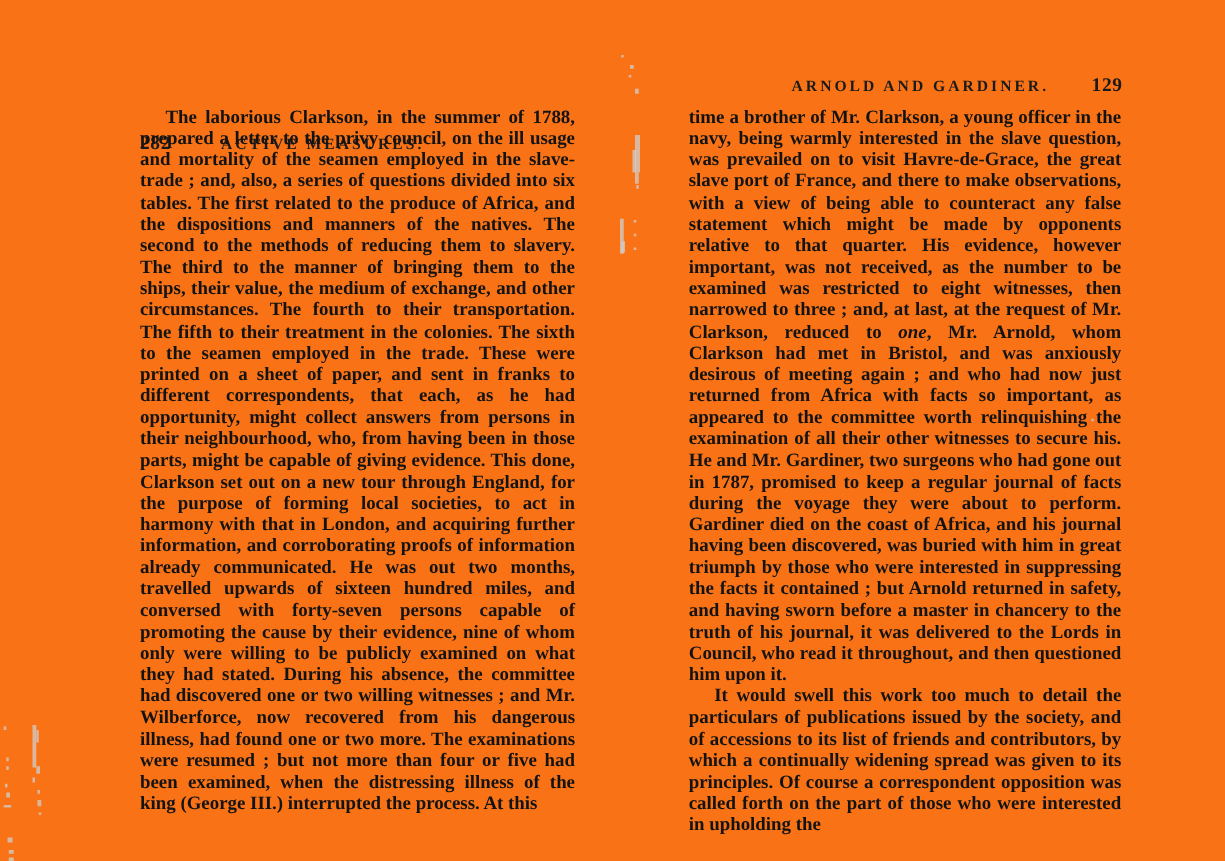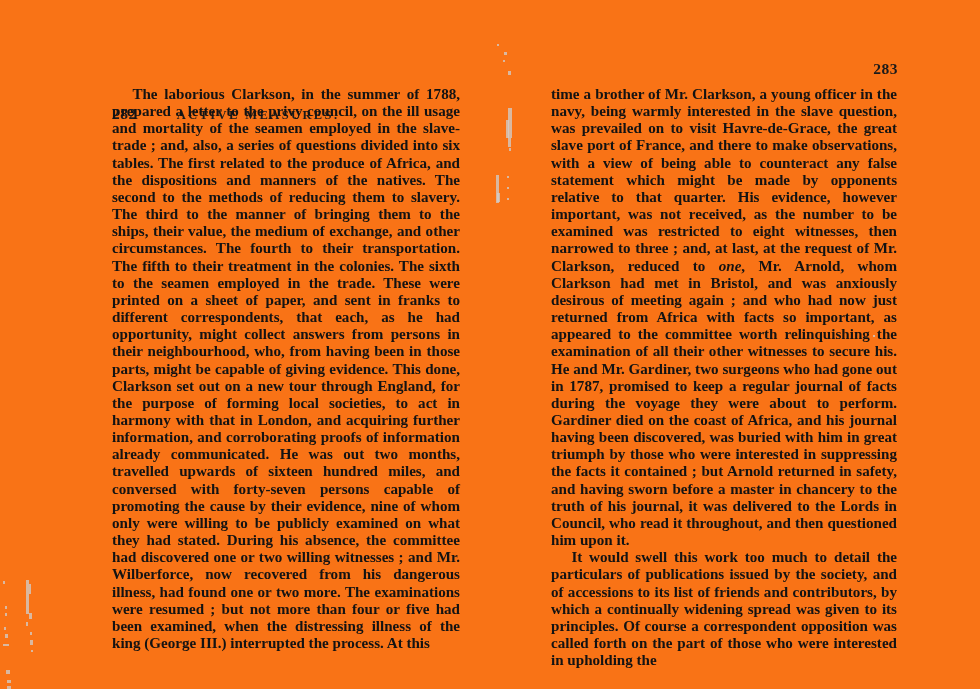--- a/index.html
+++ b/index.html
@@ -144,21 +144,22 @@
   <div class="running-head left">
     <span class="folio">282</span>
     <span class="head-title">ACTIVE MEASURES.</span>
   </div>
 
   <div class="column left">
     <p>The laborious Clarkson, in the summer of 1788, prepared a letter to the privy council, on the ill usage and mortality of the seamen employed in the slave-trade ; and, also, a series of questions divided into six tables.   The first related to the produce of Africa, and the dispositions and manners of the natives.   The second to the methods of reducing them to slavery.   The third to the manner of bringing them to the ships, their value, the medium of exchange, and other circumstances.   The fourth to their transportation.   The fifth to their treatment in the colonies.   The sixth to the seamen employed in the trade.   These were printed on a sheet of paper, and sent in franks to different correspondents, that each, as he had opportunity, might collect answers from persons in their neighbourhood, who, from having been in those parts, might be capable of giving evidence.   This done, Clarkson set out on a new tour through England, for the purpose of forming local societies, to act in harmony with that in London, and acquiring further information, and corroborating proofs of information already communicated.   He was out two months, travelled upwards of sixteen hundred miles, and conversed with forty-seven persons capable of promoting the cause by their evidence, nine of whom only were willing to be publicly examined on what they had stated.   During his absence, the committee had discovered one or two willing witnesses ; and Mr. Wilberforce, now recovered from his dangerous illness, had found one or two more.   The examinations were resumed ; but not more than four or five had been examined, when the distressing illness of the king (George III.) interrupted the process.   At this</p>
   </div>
 
   <div class="running-head right">
-    <span class="folio">283</span>
+    <span class="head-title">ARNOLD AND GARDINER.</span>
+    <span class="folio">129</span>
   </div>
 
   <div class="column right">
     <p class="cont" style="text-indent: 0px;">time a brother of Mr. Clarkson, a young officer in the navy, being warmly interested in the slave question, was prevailed on to visit Havre-de-Grace, the great slave port of France, and there to make observations, with a view of being able to counteract any false statement which might be made by opponents relative to that quarter.   His evidence, however important, was not received, as the number to be examined was restricted to eight witnesses, then narrowed to three ; and, at last, at the request of Mr. Clarkson, reduced to <em>one</em>, Mr. Arnold, whom Clarkson had met in Bristol, and was anxiously desirous of meeting again ; and who had now just returned from Africa with facts so important, as appeared to the committee worth relinquishing the examination of all their other witnesses to secure his.   He and Mr. Gardiner, two surgeons who had gone out in 1787, promised to keep a regular journal of facts during the voyage they were about to perform.   Gardiner died on the coast of Africa, and his journal having been discovered, was buried with him in great triumph by those who were interested in suppressing the facts it contained ; but Arnold returned in safety, and having sworn before a master in chancery to the truth of his journal, it was delivered to the Lords in Council, who read it throughout, and then questioned him upon it.</p>
     <p>It would swell this work too much to detail the particulars of publications issued by the society, and of accessions to its list of friends and contributors, by which a continually widening spread was given to its principles.   Of course a correspondent opposition was called forth on the part of those who were interested in upholding the</p>
   </div>
 
 </div>
 
 </body></html>

